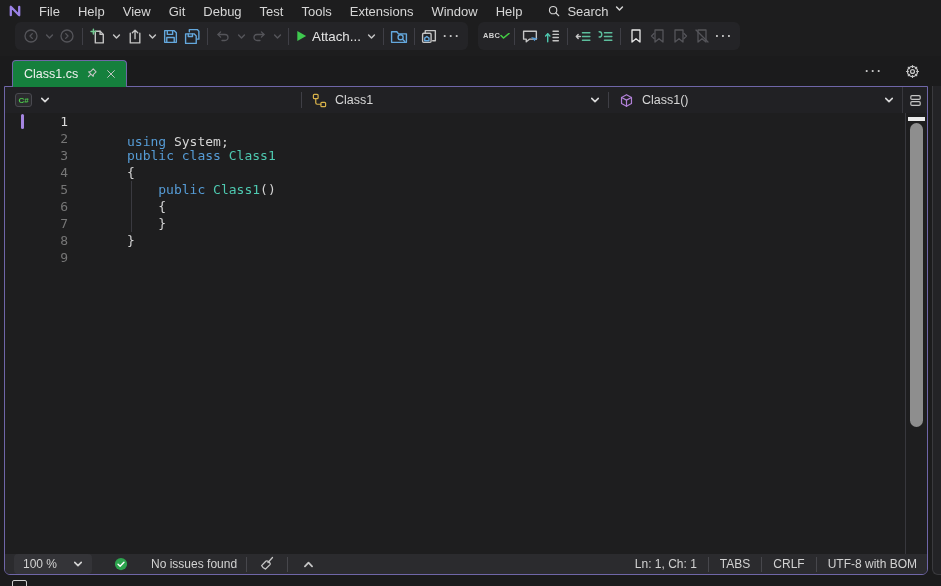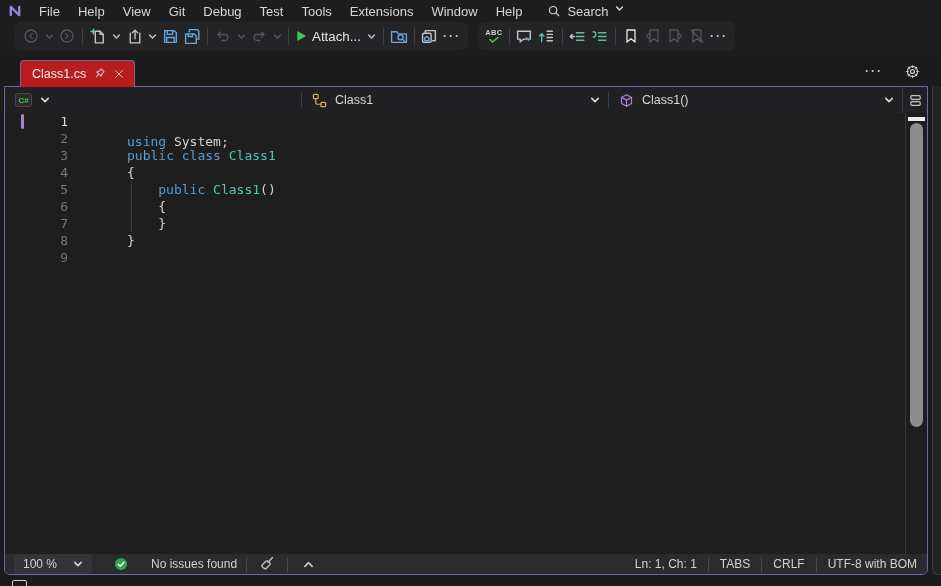--- a/index.html
+++ b/index.html
@@ -17,27 +17,27 @@
   
   .toolbar{height:34px;display:flex;align-items:flex-start;gap:10px;background:#1d1d1e;padding-left:15px}
   .tb-group{display:flex;align-items:center;height:28px;background:#242427;border-radius:6px;padding:0 5px}
   .tbtn{background:none;border:none;color:#c5c5c5;display:flex;align-items:center;justify-content:center;min-width:22px;height:24px;border-radius:4px;cursor:default}
   .tbtn.disabled{color:#55555a}
   .tbtn.blue{color:#64a8dd}
   .chevbtn{min-width:14px}
   .tb-sep{width:1px;height:17px;background:#3f3f46;margin:0 4px}
   .attach-label{color:#e4e4e4;margin:0 2px 0 4px}
   .dots{letter-spacing:2px;font-weight:bold;color:#c5c5c5;font-size:12px;line-height:10px}
-  .abc-stack{display:flex;flex-direction:column;align-items:center;line-height:1}
+  .abc-stack{display:flex;flex-direction:row;align-items:center;line-height:1}
   .abc-txt{font-size:7.5px;font-weight:bold;color:#d0d0d0;letter-spacing:.4px}
 
   
   .tab-strip{height:30px;display:flex;align-items:flex-end;background:#1b1b1c;position:relative;z-index:3}
-  .tab{height:27px;margin-left:20px;margin-bottom:-1px;display:flex;align-items:center;gap:7px;padding:0 9px 1px 11px;
-       background:#b91c1c;border:1px solid #6f66a8;border-bottom:none;border-radius:4px 4px 0 0;color:#f0f0f0;font-size:12.5px}
+  .tab{height:27px;margin-left:12px;margin-bottom:-1px;display:flex;align-items:center;gap:7px;padding:0 9px 1px 11px;
+       background:#15803d;border:1px solid #6f66a8;border-bottom:none;border-radius:4px 4px 0 0;color:#f0f0f0;font-size:12.5px}
   .tab .mini{color:#c5c5c5;cursor:pointer}
   .tab-right{position:absolute;right:18px;top:6px;display:flex;align-items:center;gap:16px;color:#c5c5c5}
 
   
   .editor-group{position:absolute;left:4px;right:13px;top:86px;bottom:11px;border:1px solid #6f66a8;border-radius:0 0 6px 6px;
                 background:#1e1e1f;display:flex;flex-direction:column;overflow:hidden}
   .nav-bar{height:26px;display:flex;align-items:stretch;background:#212124;font-size:12.5px;color:#d6d6d6;flex:none}
   .nav-sec{display:flex;align-items:center;gap:8px;padding:0 8px 0 10px;cursor:default}
   .nav-sec .lbl{flex:1}
   .nav-sec1{width:296px}

